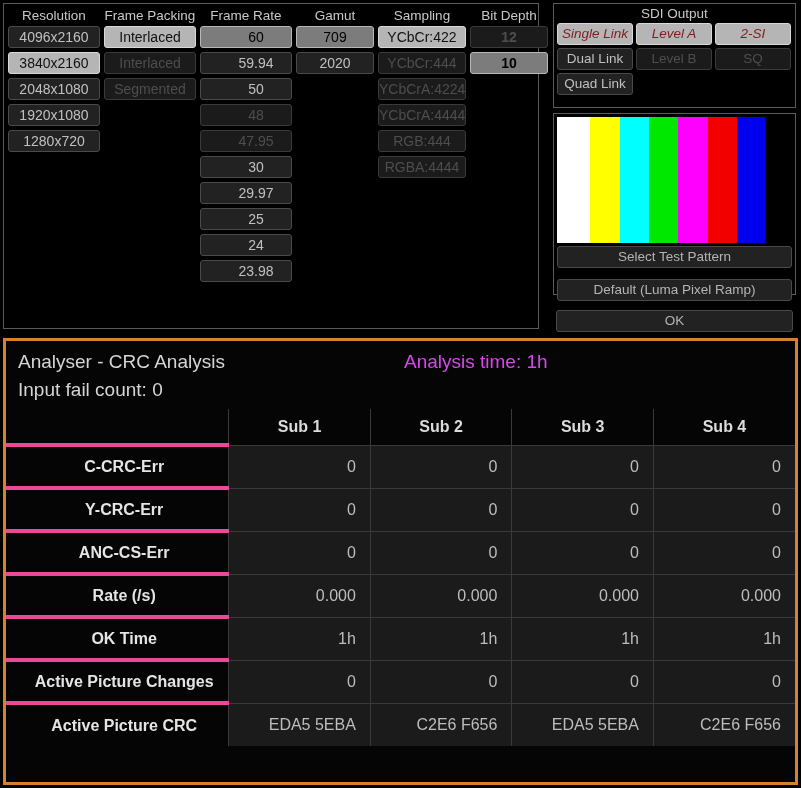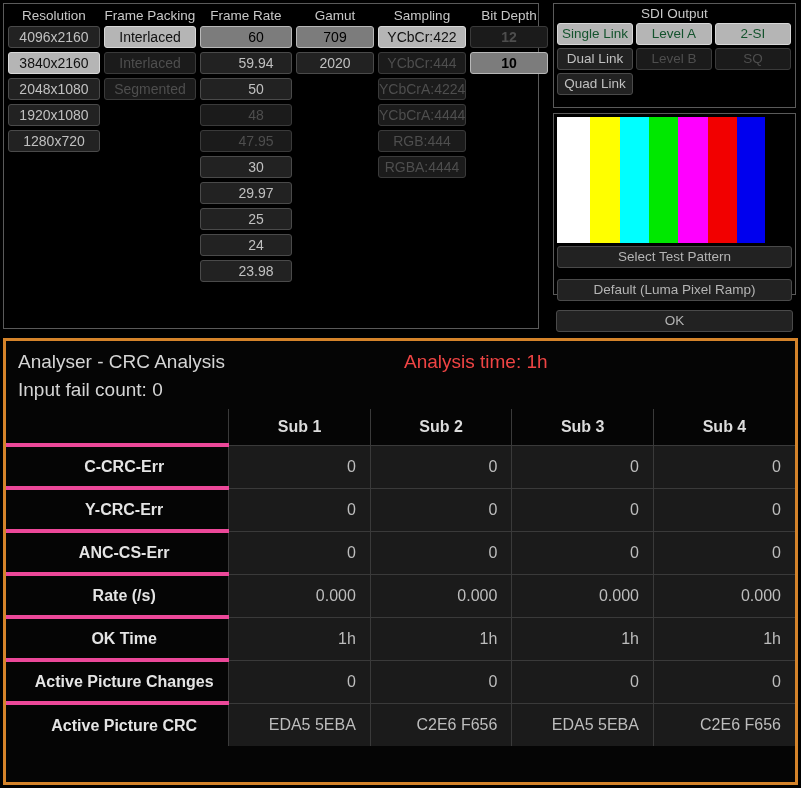--- a/index.html
+++ b/index.html
@@ -125,22 +125,23 @@
     background: #222222;
     color: #c0c0c0;
     width: 76px;
     margin-right: 3px;
     white-space: nowrap;
     overflow: hidden;
   }
   .sdi-btn:last-child { margin-right: 0; }
   .sdi-btn.sel {
     background: #b5b5b5;
-    color: #14532d;
+    color: #7f1d1d;
     border-color: #d8d8d8;
+    font-style: italic;
   }
   .sdi-btn.dis {
     background: #1b1b1b;
     color: #4e4e4e;
     border-color: #3a3a3a;
   }
   .sdi-btn.blank {
     background: transparent;
     border-color: transparent;
   }
@@ -219,21 +220,21 @@
   #crc-title {
     position: absolute;
     left: 12px; top: 10px;
     color: #d5d5d5;
     font-size: 19px;
     white-space: nowrap;
   }
   #crc-analysis-time {
     position: absolute;
     left: 398px; top: 10px;
-    color: #ef4444;
+    color: #d946ef;
     font-size: 19px;
     white-space: nowrap;
   }
   #crc-failcount {
     position: absolute;
     left: 12px; top: 38px;
     color: #d5d5d5;
     font-size: 19px;
     white-space: nowrap;
   }

